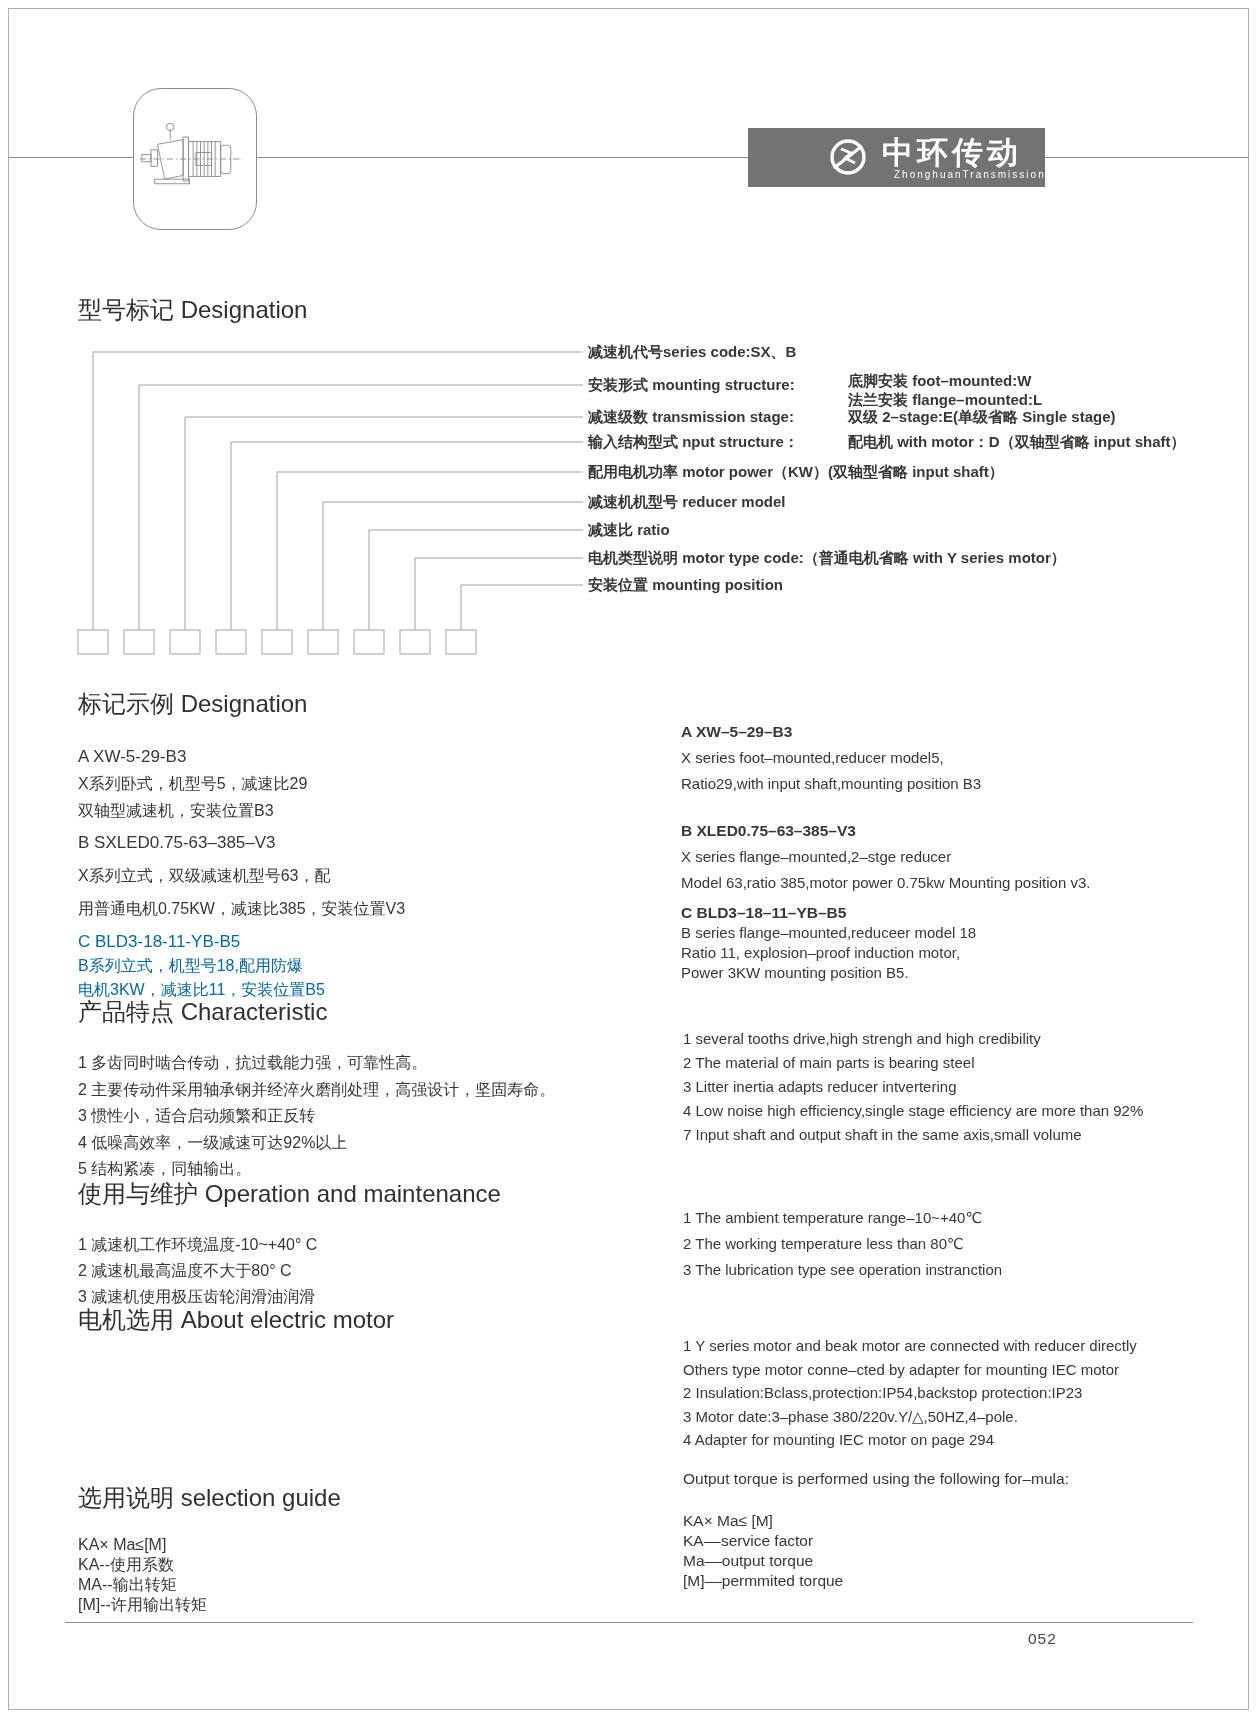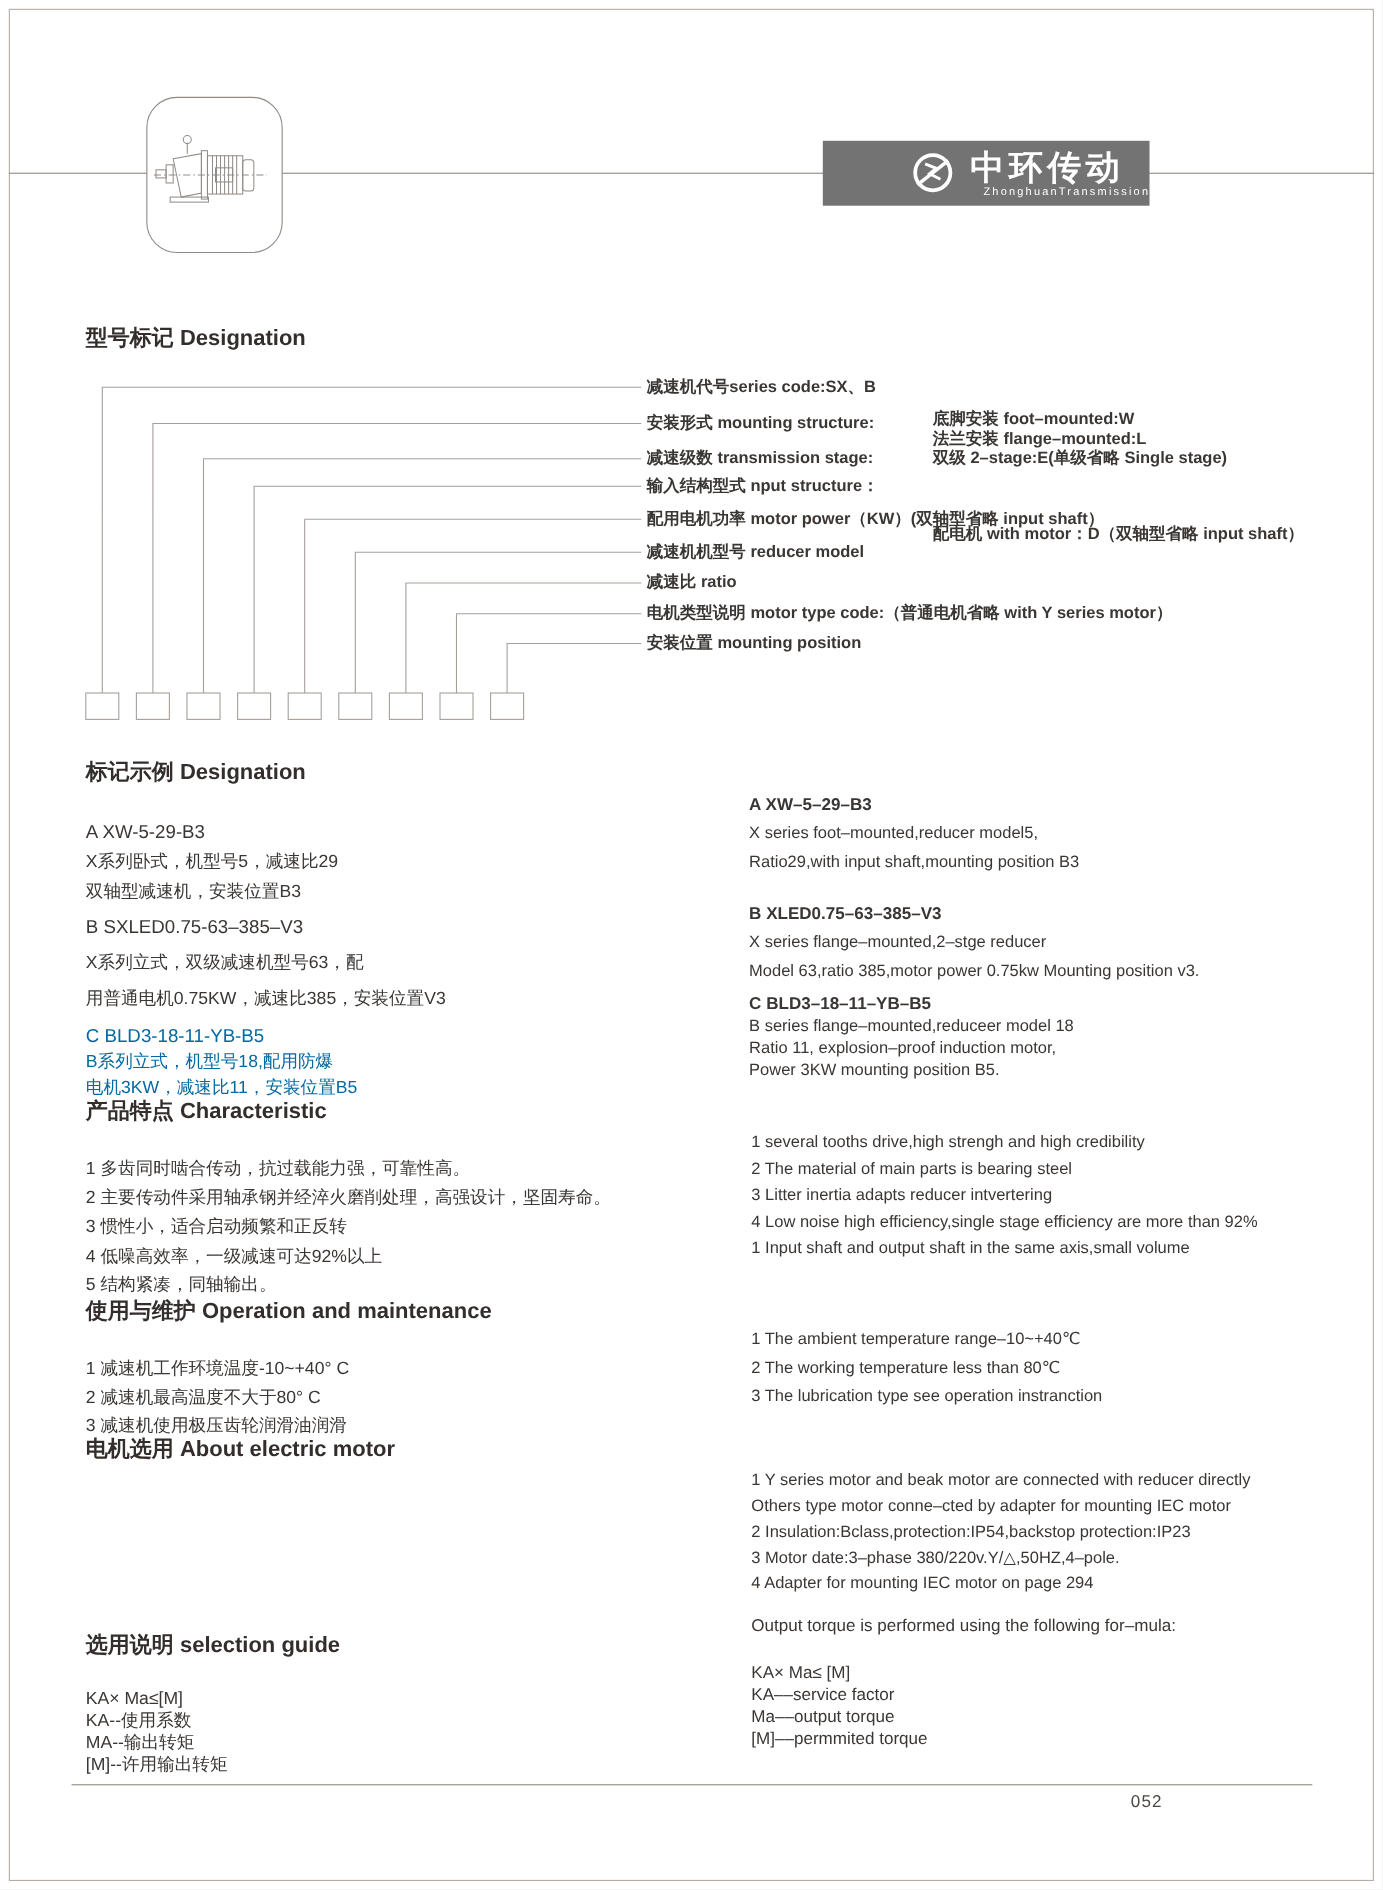--- a/index.html
+++ b/index.html
@@ -12,21 +12,21 @@
 
   .thumb{position:absolute;left:133px;top:88px;width:122px;height:140px;background:#fff;
          border:1.5px solid #8f8a85;border-radius:28px;z-index:2;}
   .thumb svg{position:absolute;left:6px;top:24px;}
 
   .brand{position:absolute;left:748px;top:128px;width:297px;height:59px;z-index:2;}
   .brand-logo{position:absolute;left:78px;top:7px;}
   .brand-cn{position:absolute;left:134px;top:4px;font-size:31px;font-weight:bold;color:#fff;letter-spacing:4px;white-space:nowrap;}
   .brand-en{position:absolute;left:146px;top:41px;font-size:10px;color:#fff;letter-spacing:2px;white-space:nowrap;}
 
-  .h1{position:absolute;font-size:20px;font-weight:bold;color:#332e2c;white-space:nowrap;}
+  .h1{position:absolute;font-size:24px;font-weight:normal;color:#332e2c;white-space:nowrap;}
 
   #diagram{position:absolute;left:0;top:0;width:100%;height:100%;}
   #diagram-svg{position:absolute;left:0;top:330px;}
   #diagram-svg polyline,#diagram-svg rect{fill:none;stroke:#a5a09c;stroke-width:1;}
   .f-label,.f-value{position:absolute;font-size:15px;line-height:19px;color:#3a3633;white-space:pre-line;font-weight:bold;}
 
   .blk{position:absolute;white-space:nowrap;}
   .cn{font-size:16px;color:#3a3633;margin-top:24px;}
   .en{font-size:15px;color:#3a3633;}
   .code-cn{font-size:17px;}
@@ -102,21 +102,21 @@
         <polyline points="583,255 461,255 461,300"></polyline>
         <rect x="446" y="300" width="30" height="24"></rect>
       </svg>
   <div class="f-label" style="left: 588px; top: 342px;">减速机代号series code:SX、B</div>
       <div class="f-label" style="left: 588px; top: 375px;">安装形式 mounting structure:</div>
       <div class="f-value" style="left: 848px; top: 371px;">底脚安装 foot–mounted:W
 法兰安装 flange–mounted:L</div>
       <div class="f-label" style="left: 588px; top: 407px;">减速级数 transmission stage:</div>
       <div class="f-value" style="left: 848px; top: 407px;">双级 2–stage:E(单级省略 Single stage)</div>
       <div class="f-label" style="left: 588px; top: 432px;">输入结构型式 nput structure：</div>
-      <div class="f-value" style="left: 848px; top: 432px; margin-top: 44px;">配电机 with motor：D（双轴型省略 input shaft）</div>
+      <div class="f-value" style="left: 848px; top: 432px;">配电机 with motor：D（双轴型省略 input shaft）</div>
       <div class="f-label" style="left: 588px; top: 462px;">配用电机功率 motor power（KW）(双轴型省略 input shaft）</div>
       <div class="f-label" style="left: 588px; top: 492px;">减速机机型号 reducer model</div>
       <div class="f-label" style="left: 588px; top: 520px;">减速比 ratio</div>
       <div class="f-label" style="left: 588px; top: 548px;">电机类型说明 motor type code:（普通电机省略 with Y series motor）</div>
       <div class="f-label" style="left: 588px; top: 575px;">安装位置 mounting position</div>
     </div>
 
   <div class="h1" style="left:78px;top:688px">标记示例 Designation</div>
 
   <div class="blk cn" style="left:78px;top:719px;line-height:27px">
@@ -170,21 +170,21 @@
       <div class="li">2 主要传动件采用轴承钢并经淬火磨削处理，高强设计，坚固寿命。</div>
       <div class="li">3 惯性小，适合启动频繁和正反转</div>
       <div class="li">4 低噪高效率，一级减速可达92%以上</div>
       <div class="li">5 结构紧凑，同轴输出。</div>
     </div>
   <div class="list en" style="left:683px;top:1027px;line-height:24px">
       <div class="li">1 several tooths drive,high strengh and high credibility</div>
       <div class="li">2 The material of main parts is bearing steel</div>
       <div class="li">3 Litter inertia adapts reducer intvertering</div>
       <div class="li">4 Low noise high efficiency,single stage efficiency are more than 92%</div>
-      <div class="li">1 Input shaft and output shaft in the same axis,small volume</div>
+      <div class="li">7 Input shaft and output shaft in the same axis,small volume</div>
     </div>
 
   <div class="h1" style="left:78px;top:1178px">使用与维护 Operation and maintenance</div>
   <div class="list cn" style="left:78px;top:1208px;line-height:26px">
       <div class="li">1 减速机工作环境温度-10~+40° C</div>
       <div class="li">2 减速机最高温度不大于80° C</div>
       <div class="li">3 减速机使用极压齿轮润滑油润滑</div>
     </div>
   <div class="list en" style="left:683px;top:1205px;line-height:26px">
       <div class="li">1 The ambient temperature range–10~+40℃</div>

